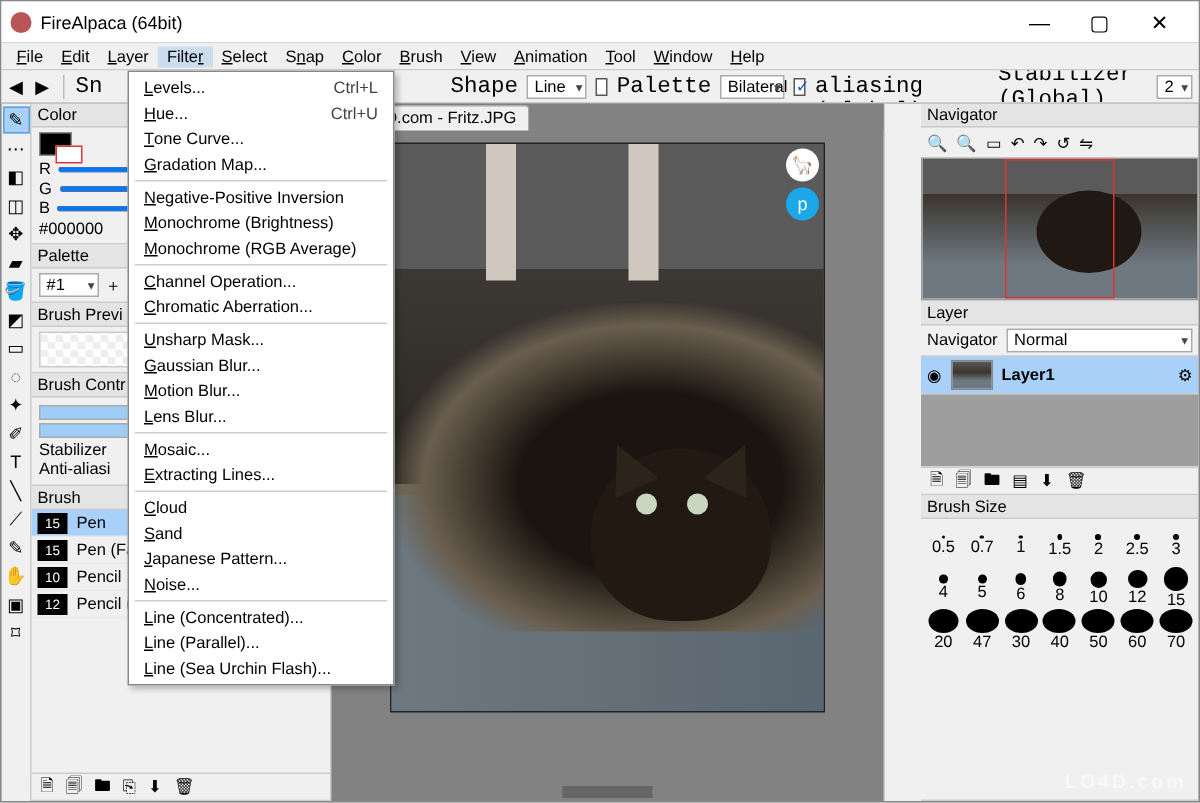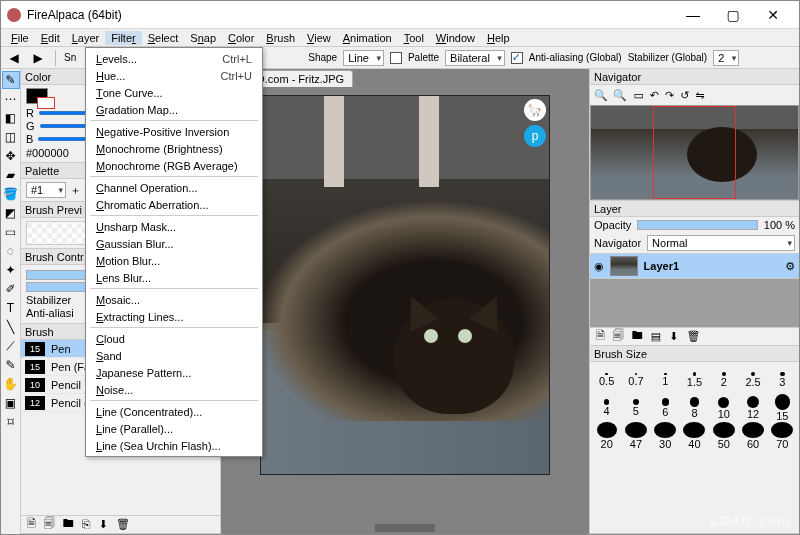--- a/index.html
+++ b/index.html
@@ -9,21 +9,21 @@
   .titlebar .app-icon { width: 14px; height: 14px; background:#b55; border-radius:50%; margin-right:6px; }
   .titlebar .title { flex: 1; font-size: 12px; }
   .titlebar .win-btn { width: 40px; height: 28px; display:flex; align-items:center; justify-content:center; font-size:14px; cursor:pointer; }
   .menubar { height: 18px; background:#f0f0f0; display:flex; align-items:center; padding:0 4px; border-bottom:1px solid #ccc; }
   .menubar .menu-item { padding: 1px 6px; cursor:pointer; font-size:11px; }
   .menubar .menu-item .ul { text-decoration: underline; }
   .menubar .menu-item.open { background:#cde; }
   .toolbar-row { height: 22px; background:#f0f0f0; border-bottom:1px solid #ccc; display:flex; align-items:center; padding:0 4px; gap:6px; overflow:hidden; }
   .toolbar-row .tb-btn, .toolbar-row .tb-icon { width:18px; height:18px; display:flex; align-items:center; justify-content:center; font-size:12px; border:1px solid transparent; }
   .toolbar-row .sep { width:1px; height:16px; background:#bbb; margin:0 2px; }
-  .toolbar-row label { font-size:10px; }
+  .toolbar-row label { font-size:15px;font-family:Liberation Mono, monospace; }
   .dd { height:16px; border:1px solid #aaa; background:#fff; padding:0 14px 0 4px; font-size:10px; display:flex; align-items:center; position:relative; min-width:40px; }
   .dd::after { content:"▾"; position:absolute; right:2px; font-size:9px; color:#444; }
   .checkbox { width:12px; height:12px; border:1px solid #555; background:#fff; display:inline-block; vertical-align:middle; position:relative; }
   .checkbox.checked::after { content:"✓"; position:absolute; top:-2px; left:0; font-size:11px; color:#1560c0; }
   .body { flex:1; display:flex; overflow:hidden; background:#828282; }
   .tool-col { width:20px; background:#f0f0f0; border-right:1px solid #ccc; display:flex; flex-direction:column; align-items:center; padding-top:2px; gap:1px; }
   .tool-col .tool { width:18px; height:18px; display:flex; align-items:center; justify-content:center; font-size:12px; border:1px solid transparent; cursor:pointer; }
   .tool-col .tool.active { background:#a8d0f8; border:1px solid #5aa0e0; }
   .left-panels { width:200px; background:#f0f0f0; border-right:1px solid #ccc; display:flex; flex-direction:column; overflow:hidden; }
   .panel { border-bottom:1px solid #ccc; }
@@ -47,21 +47,21 @@
   .cat-body { position:absolute; left:0; right:0; top:28%; bottom:14%; background:radial-gradient(ellipse at 60% 55%,#1a1510 0%,#1a1510 36%,#3a3228 46%,#6a5f4f 62%,transparent 72%); }
   .cat-head { position:absolute; right:12%; bottom:16%; width:120px; height:115px; background:#221a12; border-radius:50% 50% 45% 45%; }
   .cat-head::before, .cat-head::after { content:""; position:absolute; width:14px; height:14px; background:#c8d8c0; border-radius:50%; top:30px; }
   .cat-head::before { left:30px; }
   .cat-head::after { left:64px; }
   .ear-l,.ear-r{position:absolute;width:32px;height:32px;background:#2c231a;clip-path:polygon(50% 0,0 100%,100% 100%);}
   .ear-l{ top:-4px; left:8px; transform:rotate(-25deg); }
   .ear-r{ top:-4px; right:8px; transform:rotate(25deg); }
   .floor { position:absolute; left:0; right:0; bottom:0; height:38%; background:linear-gradient(90deg,#6e7880,#5a6670); }
   .chairleg { position:absolute; top:0; width:20px; height:24%; background:#d0c8be; }
-  .right-panels { width:210px; background:#f0f0f0; border-left:1px solid #ccc; display:flex; flex-direction:column; overflow:hidden; }
+  .right-panels { width:210px; background:#f0f0f0; border-left:1px solid #ccc; display:flex; flex-direction:column; overflow:hidden;padding-left:24px; }
   .nav-img { width:100%; height:95px; background:linear-gradient(180deg,#5a5a5a 0%,#5a5a5a 25%,#3a342c 25%,#6e7880 76%,#6e7880 100%); position:relative; border:1px solid #999; }
   .nav-img .cat-mini { position:absolute; right:20%; bottom:18%; width:70px; height:55px; background:#201913; border-radius:50%; }
   .nav-img .crop { position:absolute; left:30%; right:30%; top:0; bottom:0; border:1px solid #d33; }
   .nav-tools { height:20px; display:flex; align-items:center; gap:6px; padding:0 4px; font-size:12px; }
   .layer-row { display:flex; align-items:center; gap:6px; padding:2px 4px; font-size:10px; }
   .layer-row .slider { flex:1; height:10px; background:linear-gradient(90deg,#9ecdf8,#9ecdf8); border:1px solid #aaa; }
   .layer-item { height:26px; background:#a8d0f8; display:flex; align-items:center; gap:6px; padding:0 4px; border-top:1px solid #ccc; border-bottom:1px solid #ccc; }
   .layer-thumb { width:28px; height:20px; background:linear-gradient(180deg,#5a5a5a,#3a342c 40%,#6e7880 70%); border:1px solid #888; }
   .layer-rest { flex:1; height:48px; background:#9e9e9e; }
   .brush-grid { display:grid; grid-template-columns:repeat(7,1fr); padding:4px 2px; gap:0; }
@@ -307,25 +307,20 @@
           <div class="crop"></div>
         </div>
       </div>
 
       <div class="panel">
         <div class="panel-header">
             <span>Layer</span>
             <span class="ph-gap"></span>
           </div>
         <div class="layer-row">
-          <span>Opacity</span>
-          <div class="slider"></div>
-          <span>100 %</span>
-        </div>
-        <div class="layer-row">
           <span>Navigator</span>
           <div class="dd" style="flex:1">
               <span>Normal</span>
             </div>
         </div>
         <div class="layer-item">
           <span>◉</span>
           <div class="layer-thumb"></div>
           <span style="font-weight:bold">Layer1</span>
           <span style="flex:1"></span>

